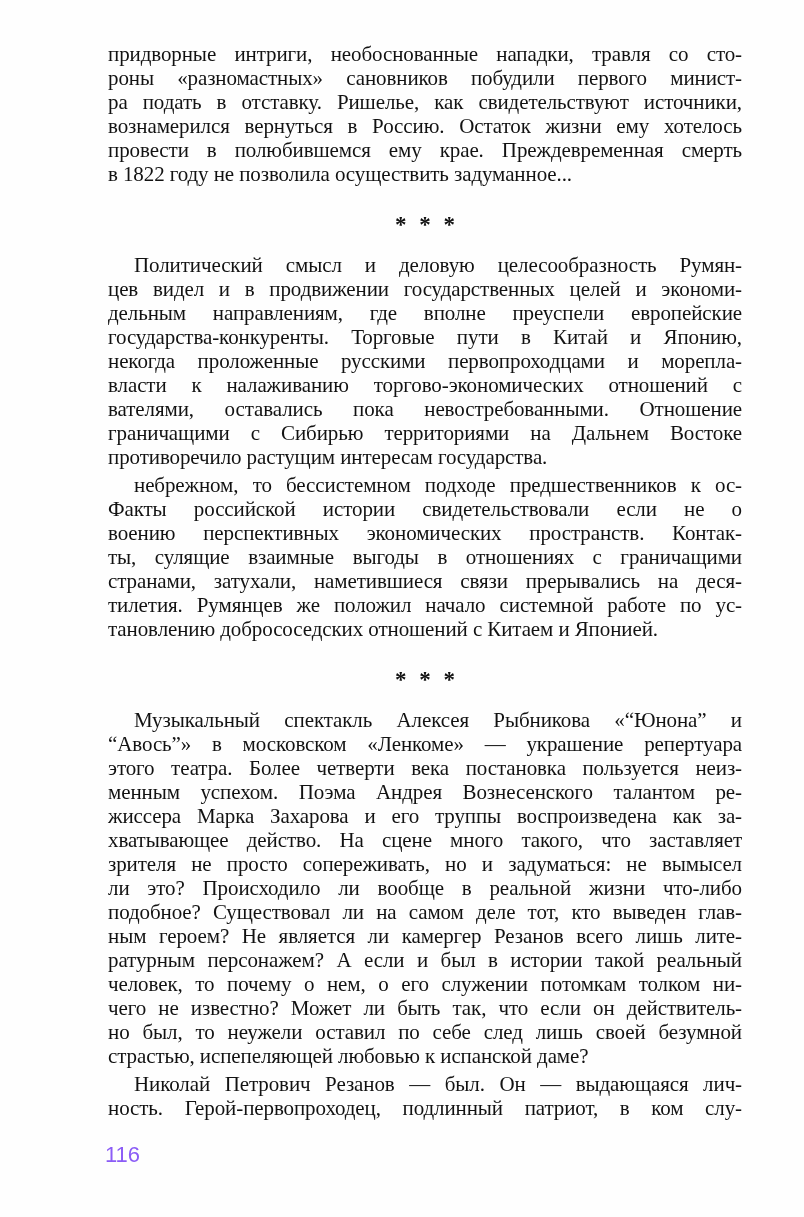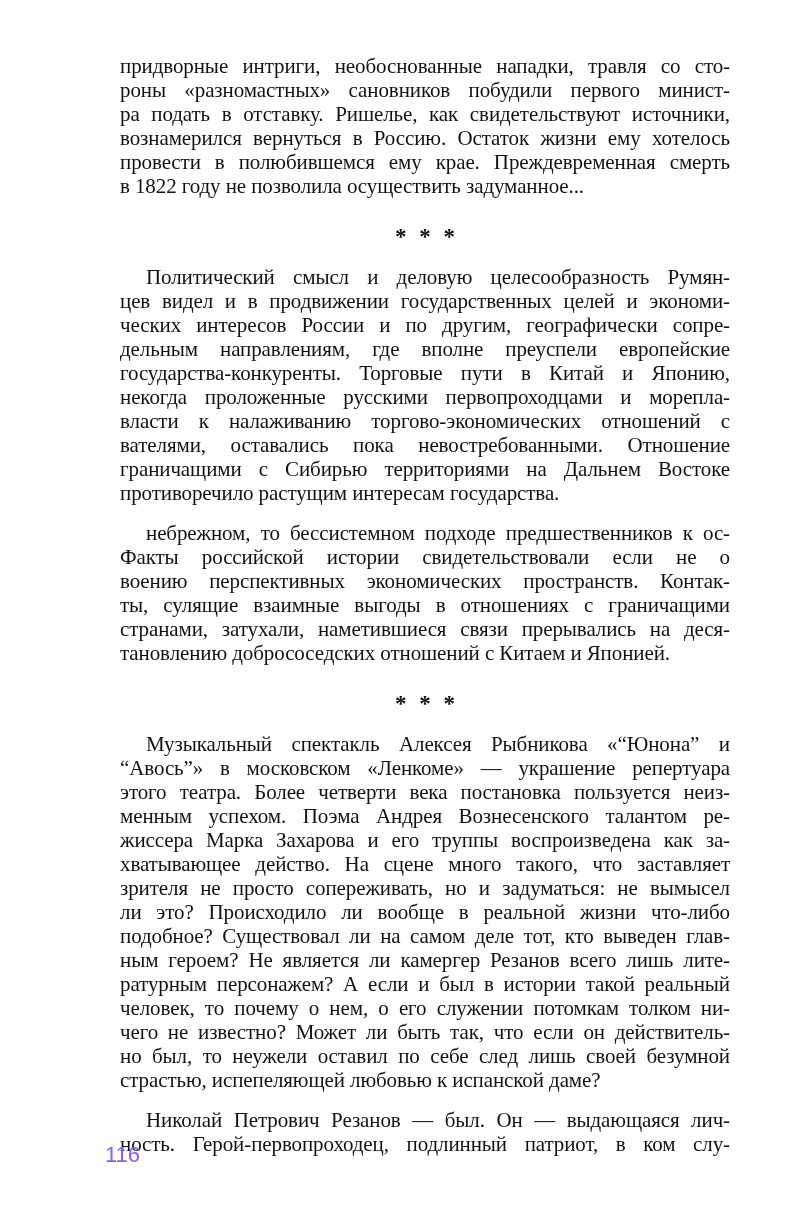--- a/index.html
+++ b/index.html
@@ -16,21 +16,21 @@
     font-family: "Liberation Serif", "DejaVu Serif", serif;
     color: #121212;
   }
   .text-block {
     position: absolute;
     left: 104px;
     top: 38px;
     width: 642px;
   }
   .para {
-    margin: 16px;
+    margin: 4px;
   }
   .line {
     font-size: 21px;
     line-height: 24px;
     letter-spacing: -0.1px;
     text-align: justify;
     text-align-last: justify;
     white-space: nowrap;
   }
   .line.last {
@@ -68,35 +68,35 @@
         <div class="line">роны «разномастных» сановников побудили первого минист-</div>
         <div class="line">ра подать в отставку. Ришелье, как свидетельствуют источники,</div>
         <div class="line">вознамерился вернуться в Россию. Остаток жизни ему хотелось</div>
         <div class="line">провести в полюбившемся ему крае. Преждевременная смерть</div>
         <div class="line last">в 1822 году не позволила осуществить задуманное...</div>
       </div>
       <div class="separator">* * *</div>
       <div class="para indent">
         <div class="line">Политический смысл и деловую целесообразность Румян-</div>
         <div class="line">цев видел и в продвижении государственных целей и экономи-</div>
-        <div class="line">ческих интересов России и по другим, географически сопре-</div>
         <div class="line">дельным направлениям, где вполне преуспели европейские</div>
         <div class="line">государства-конкуренты. Торговые пути в Китай и Японию,</div>
         <div class="line">некогда проложенные русскими первопроходцами и морепла-</div>
         <div class="line">власти к налаживанию торгово-экономических отношений с</div>
         <div class="line">вателями, оставались пока невостребованными. Отношение</div>
         <div class="line">граничащими с Сибирью территориями на Дальнем Востоке</div>
         <div class="line last">противоречило растущим интересам государства.</div>
       </div>
       <div class="para indent">
         <div class="line">небрежном, то бессистемном подходе предшественников к ос-</div>
         <div class="line">Факты российской истории свидетельствовали если не о</div>
         <div class="line">воению перспективных экономических пространств. Контак-</div>
         <div class="line">ты, сулящие взаимные выгоды в отношениях с граничащими</div>
         <div class="line">странами, затухали, наметившиеся связи прерывались на деся-</div>
+        <div class="line">тилетия. Румянцев же положил начало системной работе по ус-</div>
         <div class="line last">тановлению добрососедских отношений с Китаем и Японией.</div>
       </div>
       <div class="separator">* * *</div>
       <div class="para indent">
         <div class="line">Музыкальный спектакль Алексея Рыбникова «“Юнона” и</div>
         <div class="line">“Авось”» в московском «Ленкоме» — украшение репертуара</div>
         <div class="line">этого театра. Более четверти века постановка пользуется неиз-</div>
         <div class="line">менным успехом. Поэма Андрея Вознесенского талантом ре-</div>
         <div class="line">жиссера Марка Захарова и его труппы воспроизведена как за-</div>
         <div class="line">хватывающее действо. На сцене много такого, что заставляет</div>

